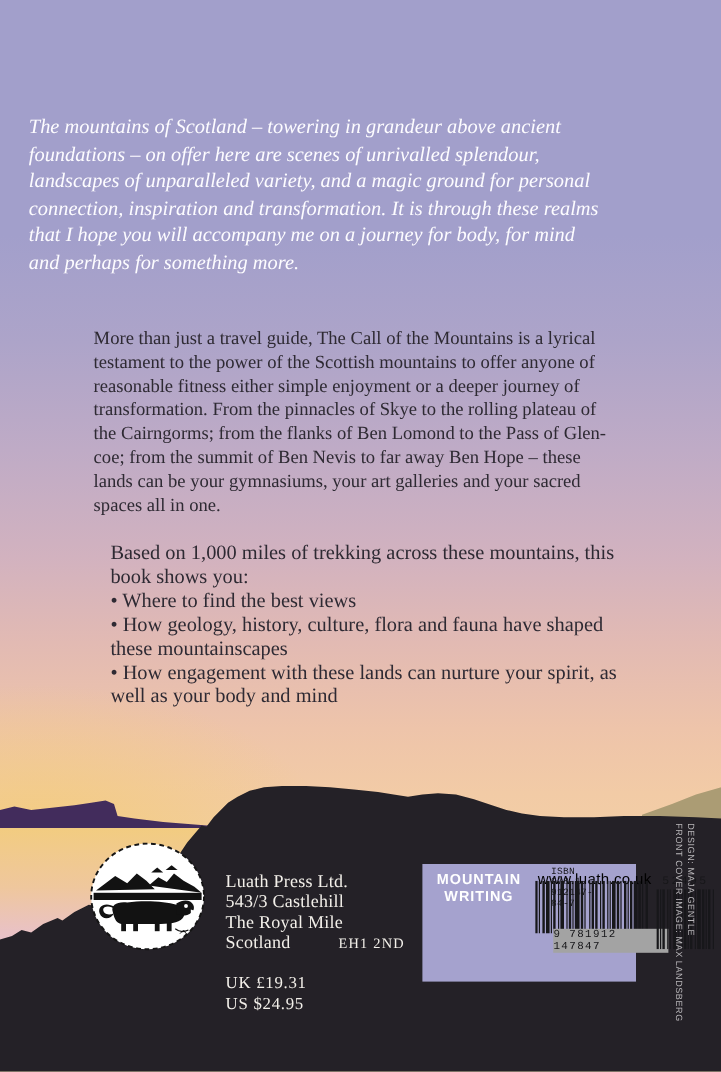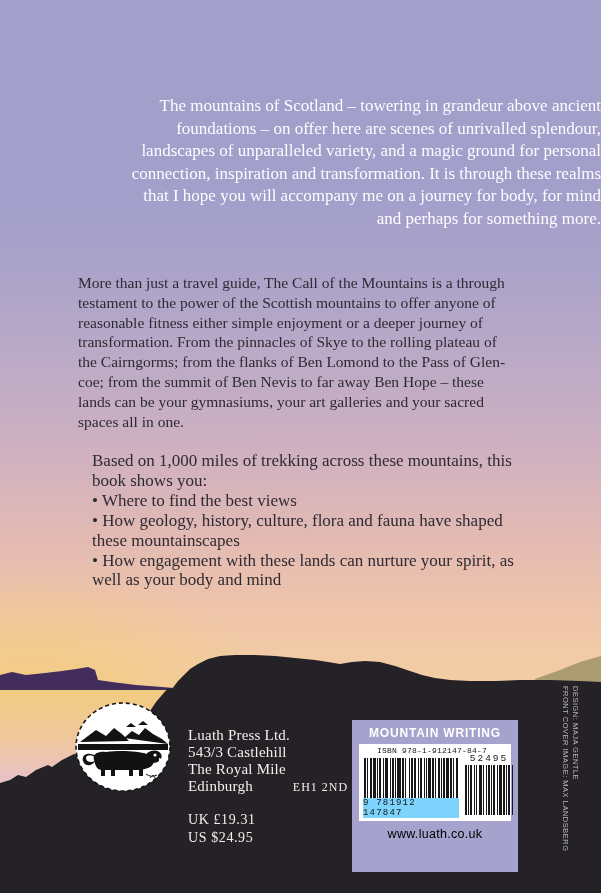--- a/index.html
+++ b/index.html
@@ -13,23 +13,24 @@
         #ada4c9 32%,
         #bfabc6 42%,
         #d2b2bf 52%,
         #e2bab3 60%,
         #eec4aa 68%,
         #f2cba6 74%,
         #f3cfa4 80%, #f3cfa4 100%);
   }
   .quote{
     position:absolute;left:0;right:0;top:95px;
-    text-align:right;color:#fdfcff;
-    font-size:17px;line-height:22.6px;
+    text-align:left;color:#fdfcff;
+    font-style:italic;font-size:17px;line-height:22.6px;
     white-space:pre;
+    padding-left:24px;
   }
   .para1{
     position:absolute;left:78px;top:273px;width:500px;
     color:#2e2a33;font-size:15.5px;line-height:19.8px;
   }
   .para1 .rest{white-space:pre;}
   .para2{
     position:absolute;left:92px;top:451px;width:490px;
     color:#2e2a33;font-size:17px;line-height:19.9px;white-space:pre;
   }
@@ -41,38 +42,39 @@
     position:absolute;left:188px;top:727px;
     color:#f3f0ea;font-size:15px;line-height:17px;letter-spacing:0.2px;
   }
   .pubinfo .postcode{font-size:12px;letter-spacing:1px;margin-left:36px;}
   .prices{
     position:absolute;left:188px;top:811px;
     color:#f3f0ea;font-size:14px;line-height:18px;letter-spacing:0.6px;
   }
 
   .series-box{
-    position:absolute;left:352px;top:720px;width:166px;height:152px;
-    background:#a5a2ce;display:flex;flex-direction:column;
+    position:absolute;left:352px;top:720px;width:166px;height:98px;
+    background:#a5a2ce;display:flex;
     font-family:"Liberation Sans",sans-serif;
+    padding-left:12px;
   }
   .series-title{
     color:#ffffff;font-size:12px;font-weight:bold;letter-spacing:0.8px;
     text-align:center;padding:6px 0 4px 0;
   }
   .bc-panel{
     position:relative;margin:0 7px;background:#ffffff;height:77px;
   }
   .bc-isbn{
     position:absolute;left:5px;top:2px;
     font-family:"Liberation Mono",monospace;font-size:8px;letter-spacing:0.2px;color:#17171a;margin-left:13px;
   }
   .bc-main{position:absolute;left:5px;top:14px;}
   .bc-digits{
-    position:absolute;left:4px;top:54px;width:96px;background:#7dd3fc;
+    position:absolute;left:20px;top:54px;width:96px;background:#a3a3a3;
     font-family:"Liberation Mono",monospace;font-size:9px;letter-spacing:1.2px;color:#17171a;
   }
   .bc-addon-num{
     position:absolute;left:106px;top:9px;width:48px;text-align:center;
     font-family:"Liberation Mono",monospace;font-size:9.5px;letter-spacing:2px;color:#17171a;
   }
   .bc-addon{position:absolute;left:106px;top:21px;}
   .series-site{
     color:#000000;font-size:12.5px;text-align:center;padding:6px 0;letter-spacing:0.3px;
   }
@@ -89,21 +91,21 @@
 
 <div class="page">
 
   <div class="quote">The mountains of Scotland – towering in grandeur above ancient
 foundations – on offer here are scenes of unrivalled splendour,
 landscapes of unparalleled variety, and a magic ground for personal
 connection, inspiration and transformation. It is through these realms
 that I hope you will accompany me on a journey for body, for mind
 and perhaps for something more.</div>
 
-  <div class="para1"><span>More than just a travel guide, </span><span class="booktitle">The Call of the Mountains</span><span> is a through</span><div class="rest">testament to the power of the Scottish mountains to offer anyone of
+  <div class="para1"><span>More than just a travel guide, </span><span class="booktitle">The Call of the Mountains</span><span> is a lyrical</span><div class="rest">testament to the power of the Scottish mountains to offer anyone of
 reasonable fitness either simple enjoyment or a deeper journey of
 transformation. From the pinnacles of Skye to the rolling plateau of
 the Cairngorms; from the flanks of Ben Lomond to the Pass of Glen-
 coe; from the summit of Ben Nevis to far away Ben Hope – these
 lands can be your gymnasiums, your art galleries and your sacred
 spaces all in one.</div>
   </div>
 
   <div class="para2">Based on 1,000 miles of trekking across these mountains, this
 book shows you:
@@ -153,21 +155,21 @@
         <path d="M146,126 q5,4 11,1" stroke="#121212" stroke-width="1" fill="none"></path>
         <path d="M150,130 l3,-3 l2,3" stroke="#121212" stroke-width="0.8" fill="none"></path>
       </g>
     </g>
   </svg>
 
   <div class="pubinfo">
     <div>Luath Press Ltd.</div>
     <div>543/3 Castlehill</div>
     <div>The Royal Mile</div>
-    <div><span>Edinburgh </span><span class="postcode">EH1 2ND</span></div>
+    <div><span>Scotland </span><span class="postcode">EH1 2ND</span></div>
   </div>
 
   <div class="prices">
     <div>UK £19.31</div>
     <div>US $24.95</div>
   </div>
 
   <div class="series-box">
     <div class="series-title">MOUNTAIN WRITING</div>
     <div class="bc-panel">

